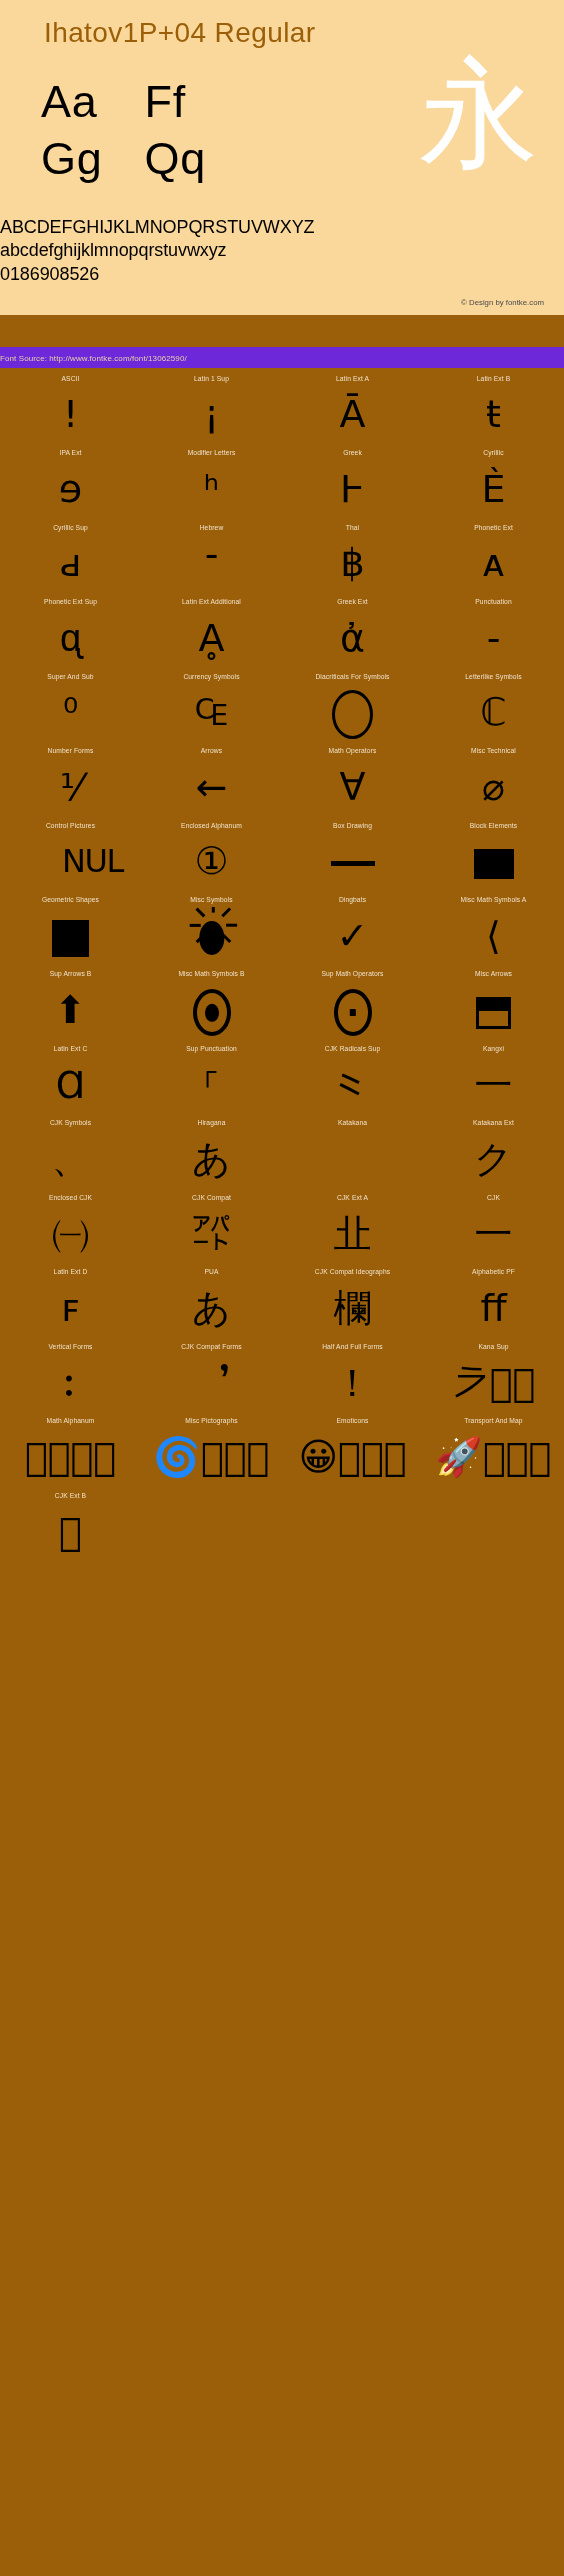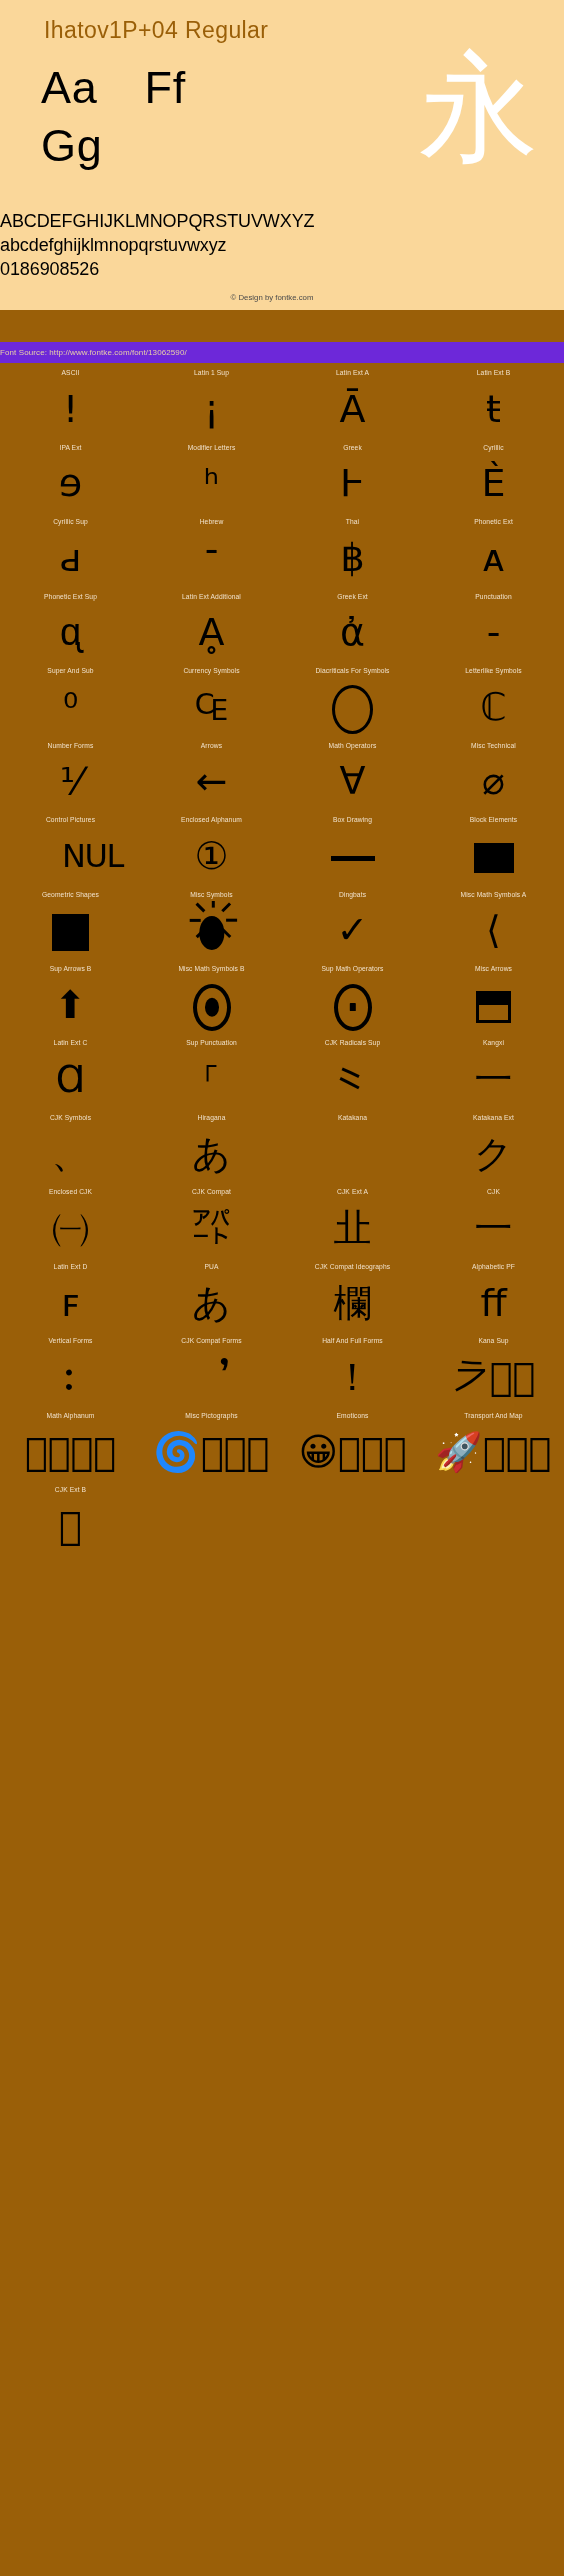--- a/index.html
+++ b/index.html
@@ -11,36 +11,37 @@
   .page { width:565px; position:relative; }
 
   
   .header {
     background:#fad79a;
     padding:18.4px 0 7px 0;
     position:relative;
   }
   .font-title {
     font-family:"Liberation Sans", sans-serif;
-    font-size:23px;
+    font-size:28px;
     color:#9a5f08;
     font-weight:400;
     letter-spacing:0.4px;
     padding-left:44px;
     margin:0 0 15.5px 0;
     line-height:1.1;
   }
   .specimen {
     position:relative;
     padding-left:41px;
     height:155px;
   }
   .spec-col {
     display:inline-block;
     vertical-align:top;
+    margin-top:8px;
   }
   .spec-pair {
     font-family:"Liberation Sans", sans-serif;
     font-size:45px;
     color:#000;
     line-height:1.28;
     font-weight:400;
     letter-spacing:0.7px;
   }
   .spec-col-1 { width:100px; }
@@ -61,21 +62,21 @@
   }
   .alpha-line {
     font-family:"Liberation Sans", sans-serif;
     font-size:18px;
     color:#000;
     line-height:1.32;
     letter-spacing:-0.1px;
     white-space:nowrap;
   }
   .credit {
-    text-align:center;
+    text-align:right;
     padding-right:21px;
     padding-top:11.3px;
     padding-bottom:1.4px;
     font-family:"Liberation Sans", sans-serif;
     font-size:7.8px;
     color:#4a4a4a;
   }
 
   
   .source-bar {
@@ -153,20 +154,21 @@
 
     <div class="font-title">Ihatov1P+04 Regular</div>
 
     <div class="specimen">
       <div class="spec-col spec-col-1">
         <div class="spec-pair">Aa</div>
         <div class="spec-pair">Gg</div>
       </div>
       <div class="spec-col spec-col-2">
         <div class="spec-pair">Ff</div>
+        <div class="spec-pair">Qq</div>
       </div>
       <div class="spec-cjk">永</div>
     </div>
 
     <div class="alphabets">
       <div class="alpha-line">ABCDEFGHIJKLMNOPQRSTUVWXYZ</div>
       <div class="alpha-line">abcdefghijklmnopqrstuvwxyz</div>
       <div class="alpha-line">0186908526</div>
     </div>
 

